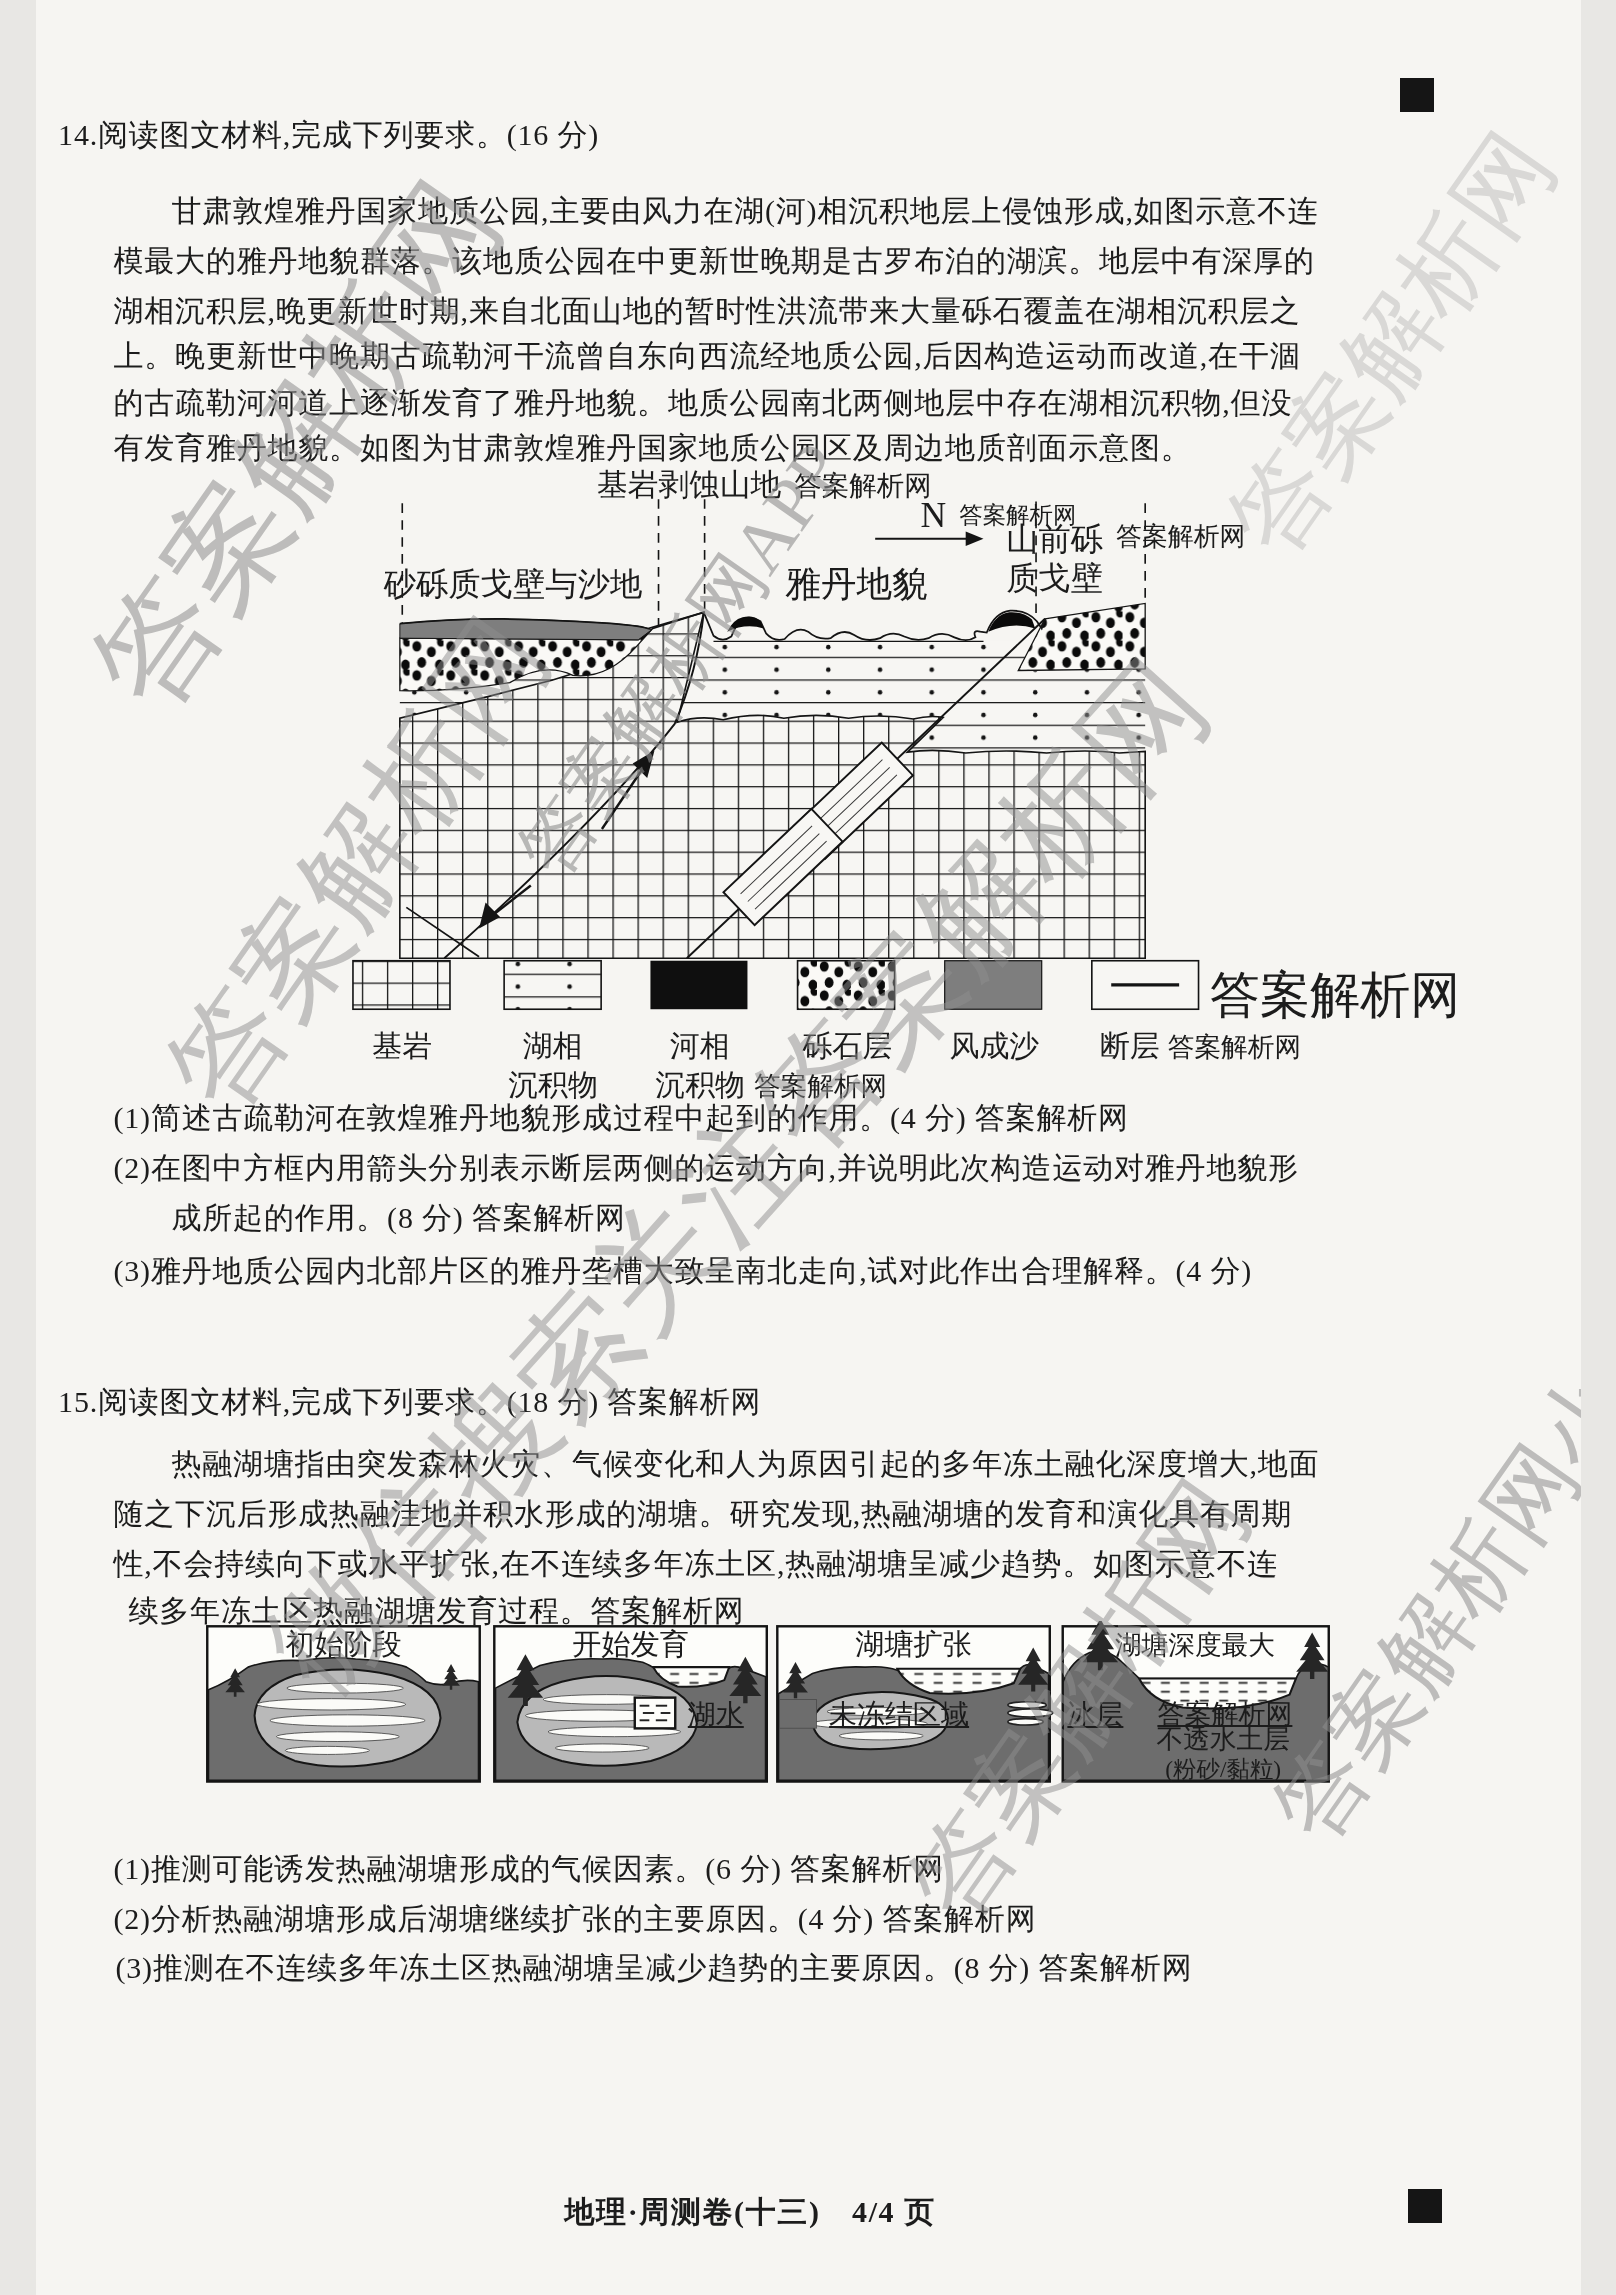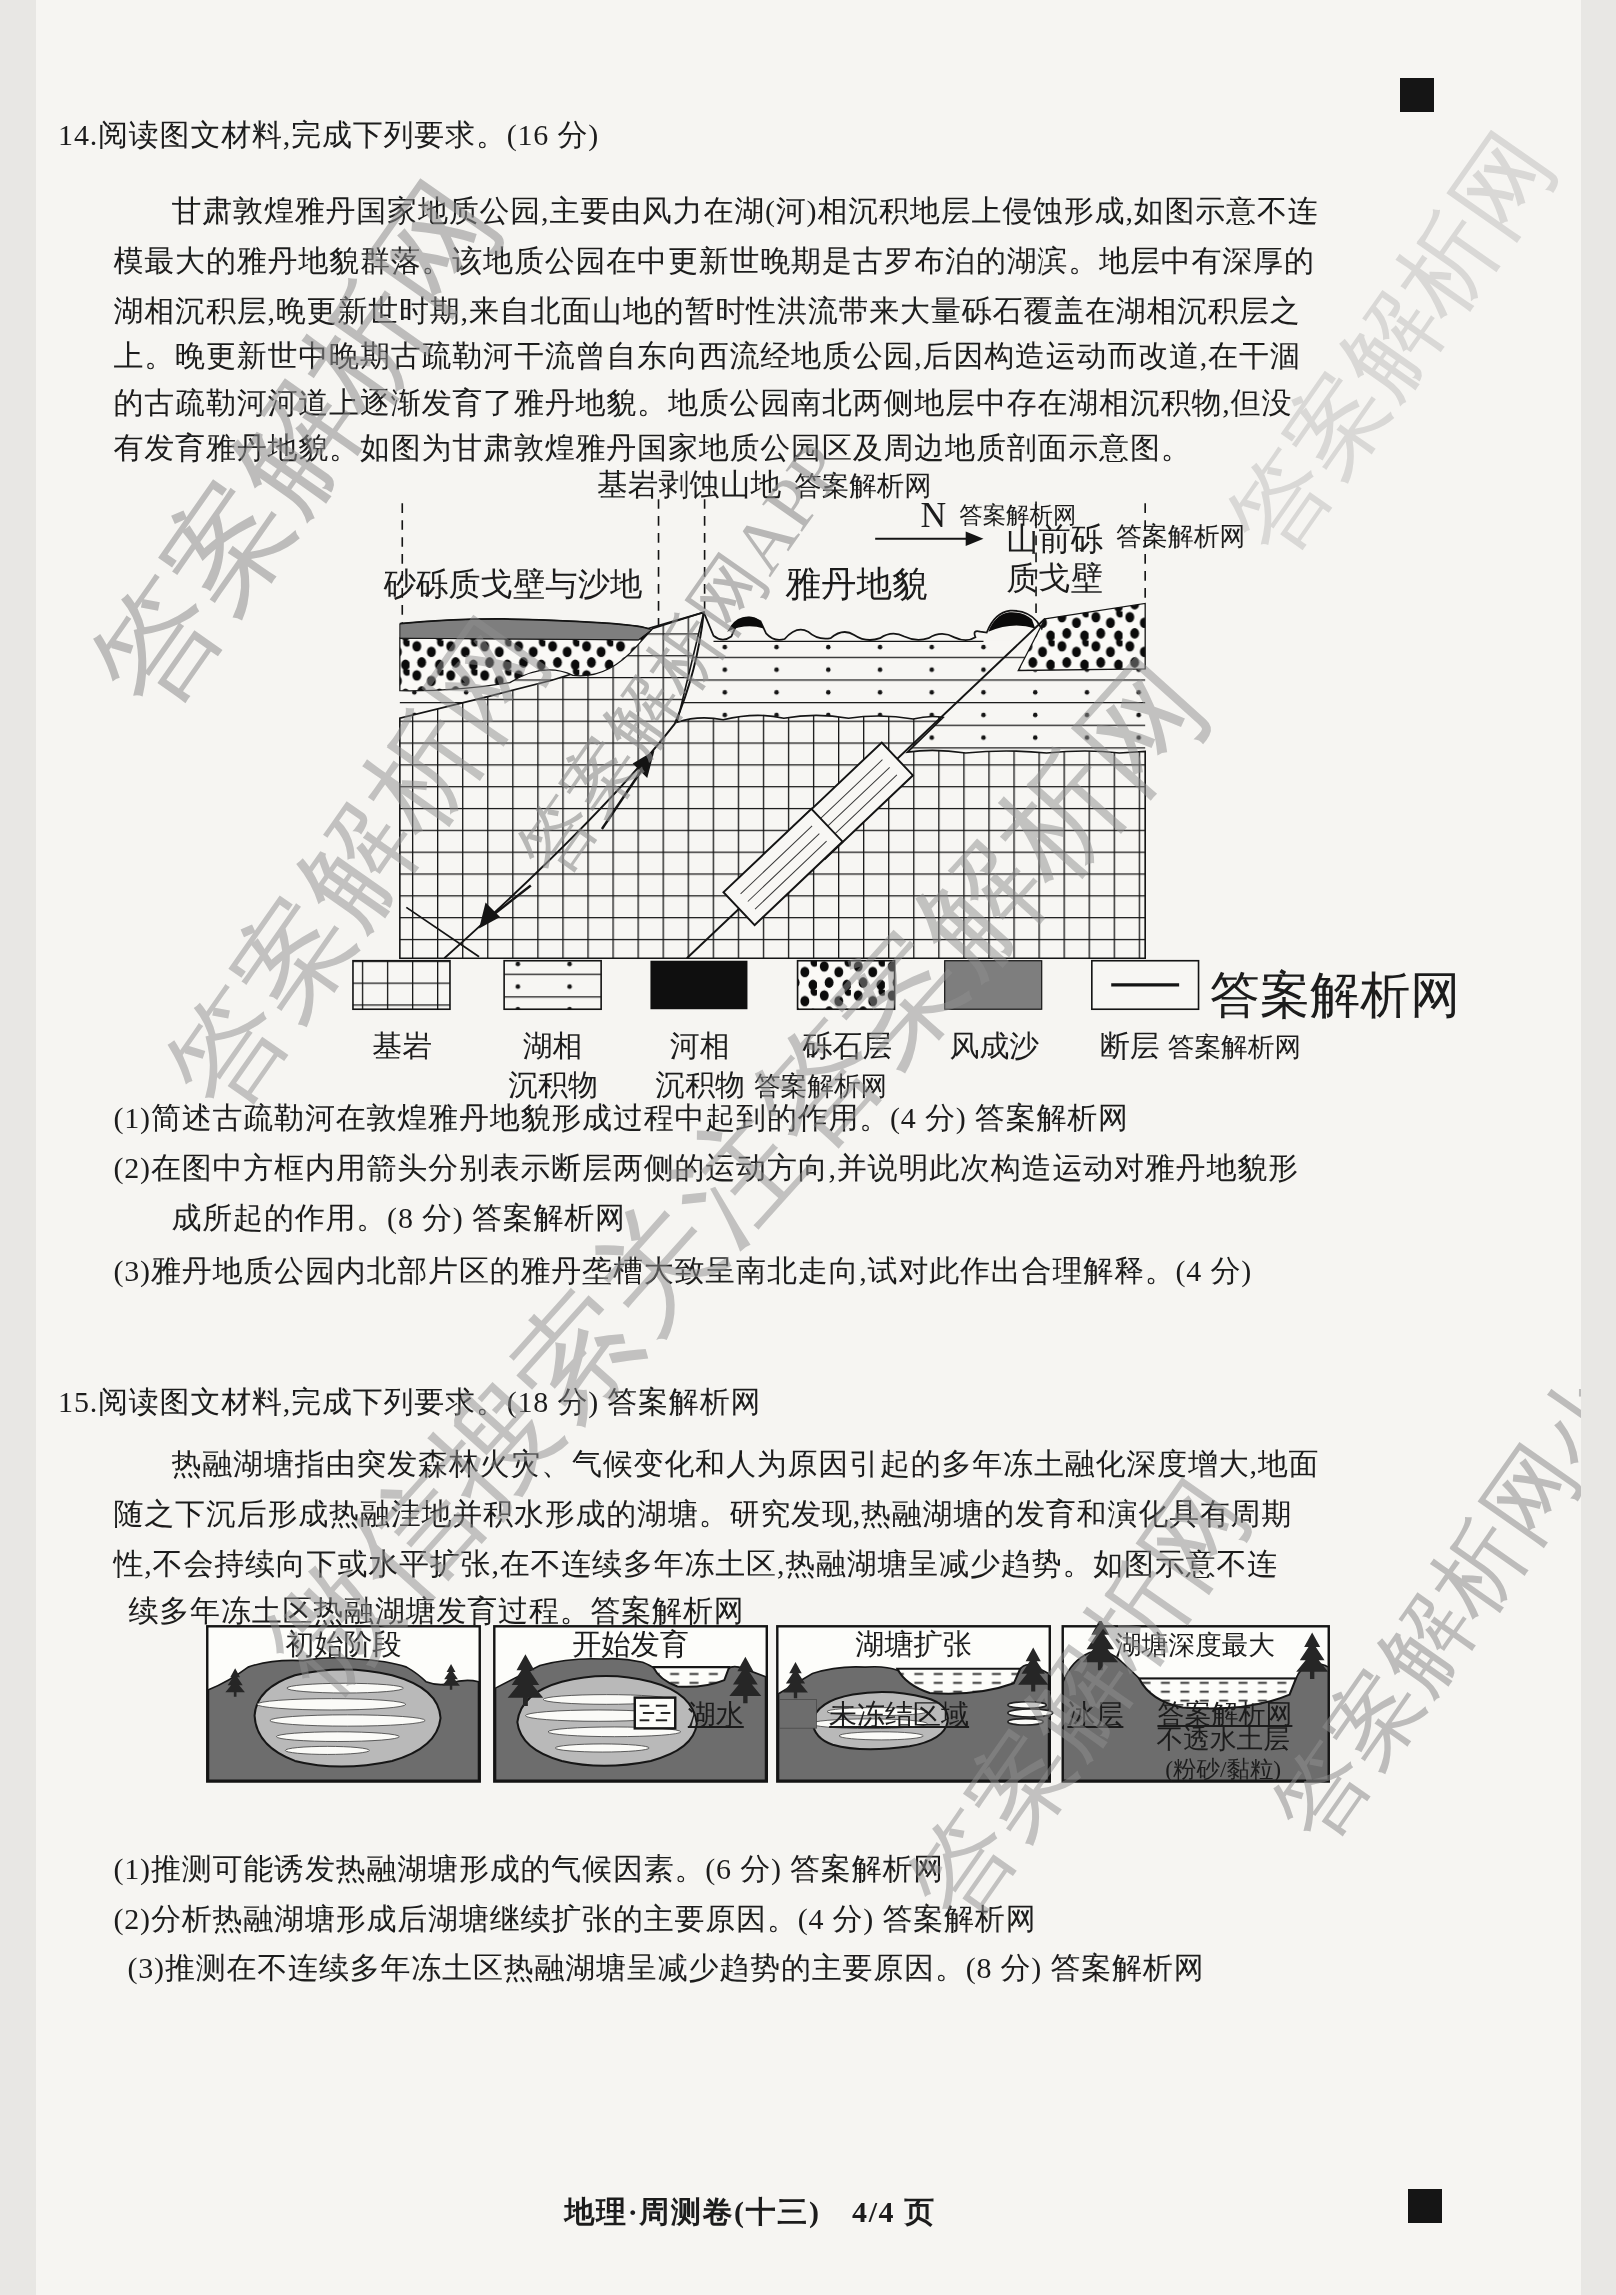--- a/index.html
+++ b/index.html
@@ -252,21 +252,21 @@
         <ellipse cx="28" cy="32" rx="22" ry="4"></ellipse>
       </g>
     </svg>
     <span class="lbl">冰层</span>
     <span class="gap"></span>
     <span style="font-size:27px;">答案解析网</span>
   </div>
 
   <div class="txt" style="left:78px;top:1849px;text-align:center;">(1)推测可能诱发热融湖塘形成的气候因素。(6 分) 答案解析网</div>
   <div class="txt" style="left:78px;top:1899px;">(2)分析热融湖塘形成后湖塘继续扩张的主要原因。(4 分) 答案解析网</div>
-  <div class="txt" style="left:92px;top:1948px;">(3)推测在不连续多年冻土区热融湖塘呈减少趋势的主要原因。(8 分) 答案解析网</div>
+  <div class="txt" style="left:80px;top:1948px;">(3)推测在不连续多年冻土区热融湖塘呈减少趋势的主要原因。(8 分) 答案解析网</div>
 
   <div class="footer">地理·周测卷(十三)　4/4 页</div>
 
   <div class="wm" style="left:-32px;top:380px;width:566px;font-size:121px;opacity:.55;transform:rotate(-55deg);">答案解析网</div>
   <div class="wm" style="left:344px;top:610px;width:606px;font-size:74px;opacity:.6;transform:rotate(-55deg);">答案解析网APP</div>
   <div class="wm" style="left:40px;top:788px;width:566px;font-size:113px;opacity:.5;transform:rotate(-55deg);">答案解析网</div>
   <div class="wm" style="left:36px;top:1095px;width:1334px;font-size:121px;opacity:.5;transform:rotate(-48deg);">微信搜索关注答案解析网</div>
   <div class="wm" style="left:1140px;top:1536px;width:566px;font-size:91px;opacity:.55;transform:rotate(-55deg);">答案解析网小程序</div>
   <div class="wm" style="left:1115px;top:279px;width:485px;font-size:97px;opacity:.28;transform:rotate(-55deg);">答案解析网</div>
   <div class="wm" style="left:796px;top:1641px;width:485px;font-size:101px;opacity:.5;transform:rotate(-55deg);">答案解析网</div>

